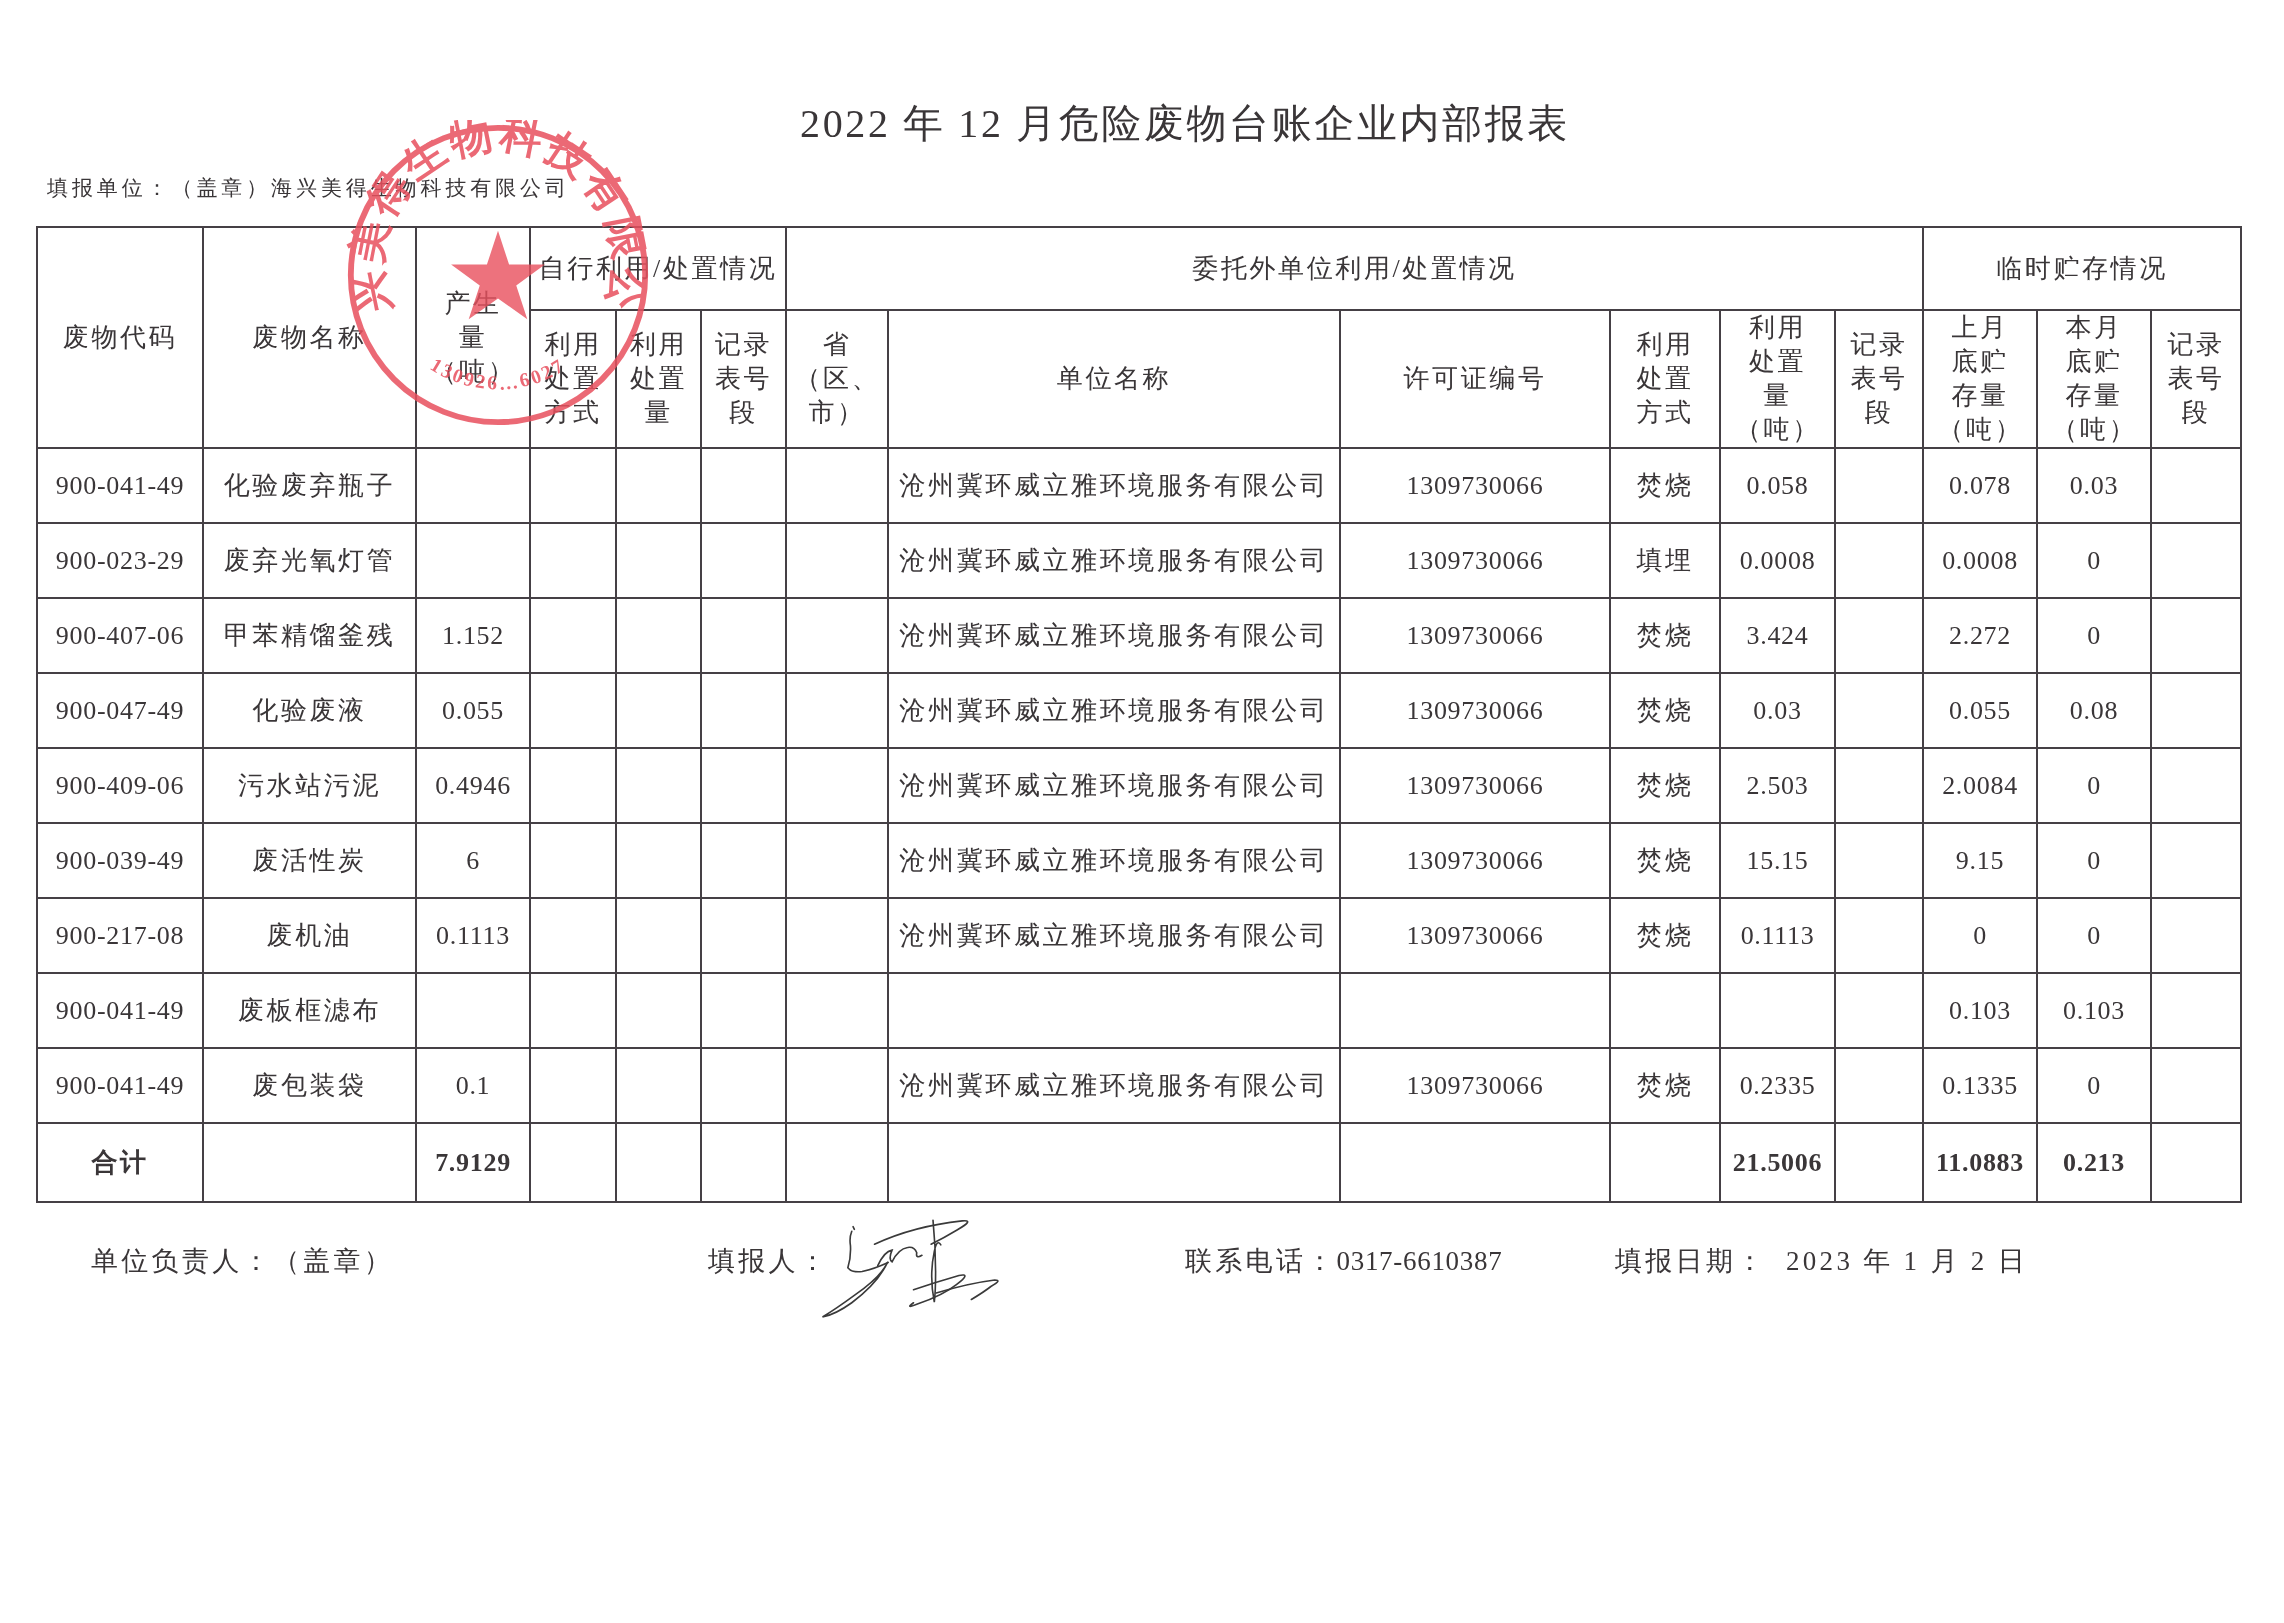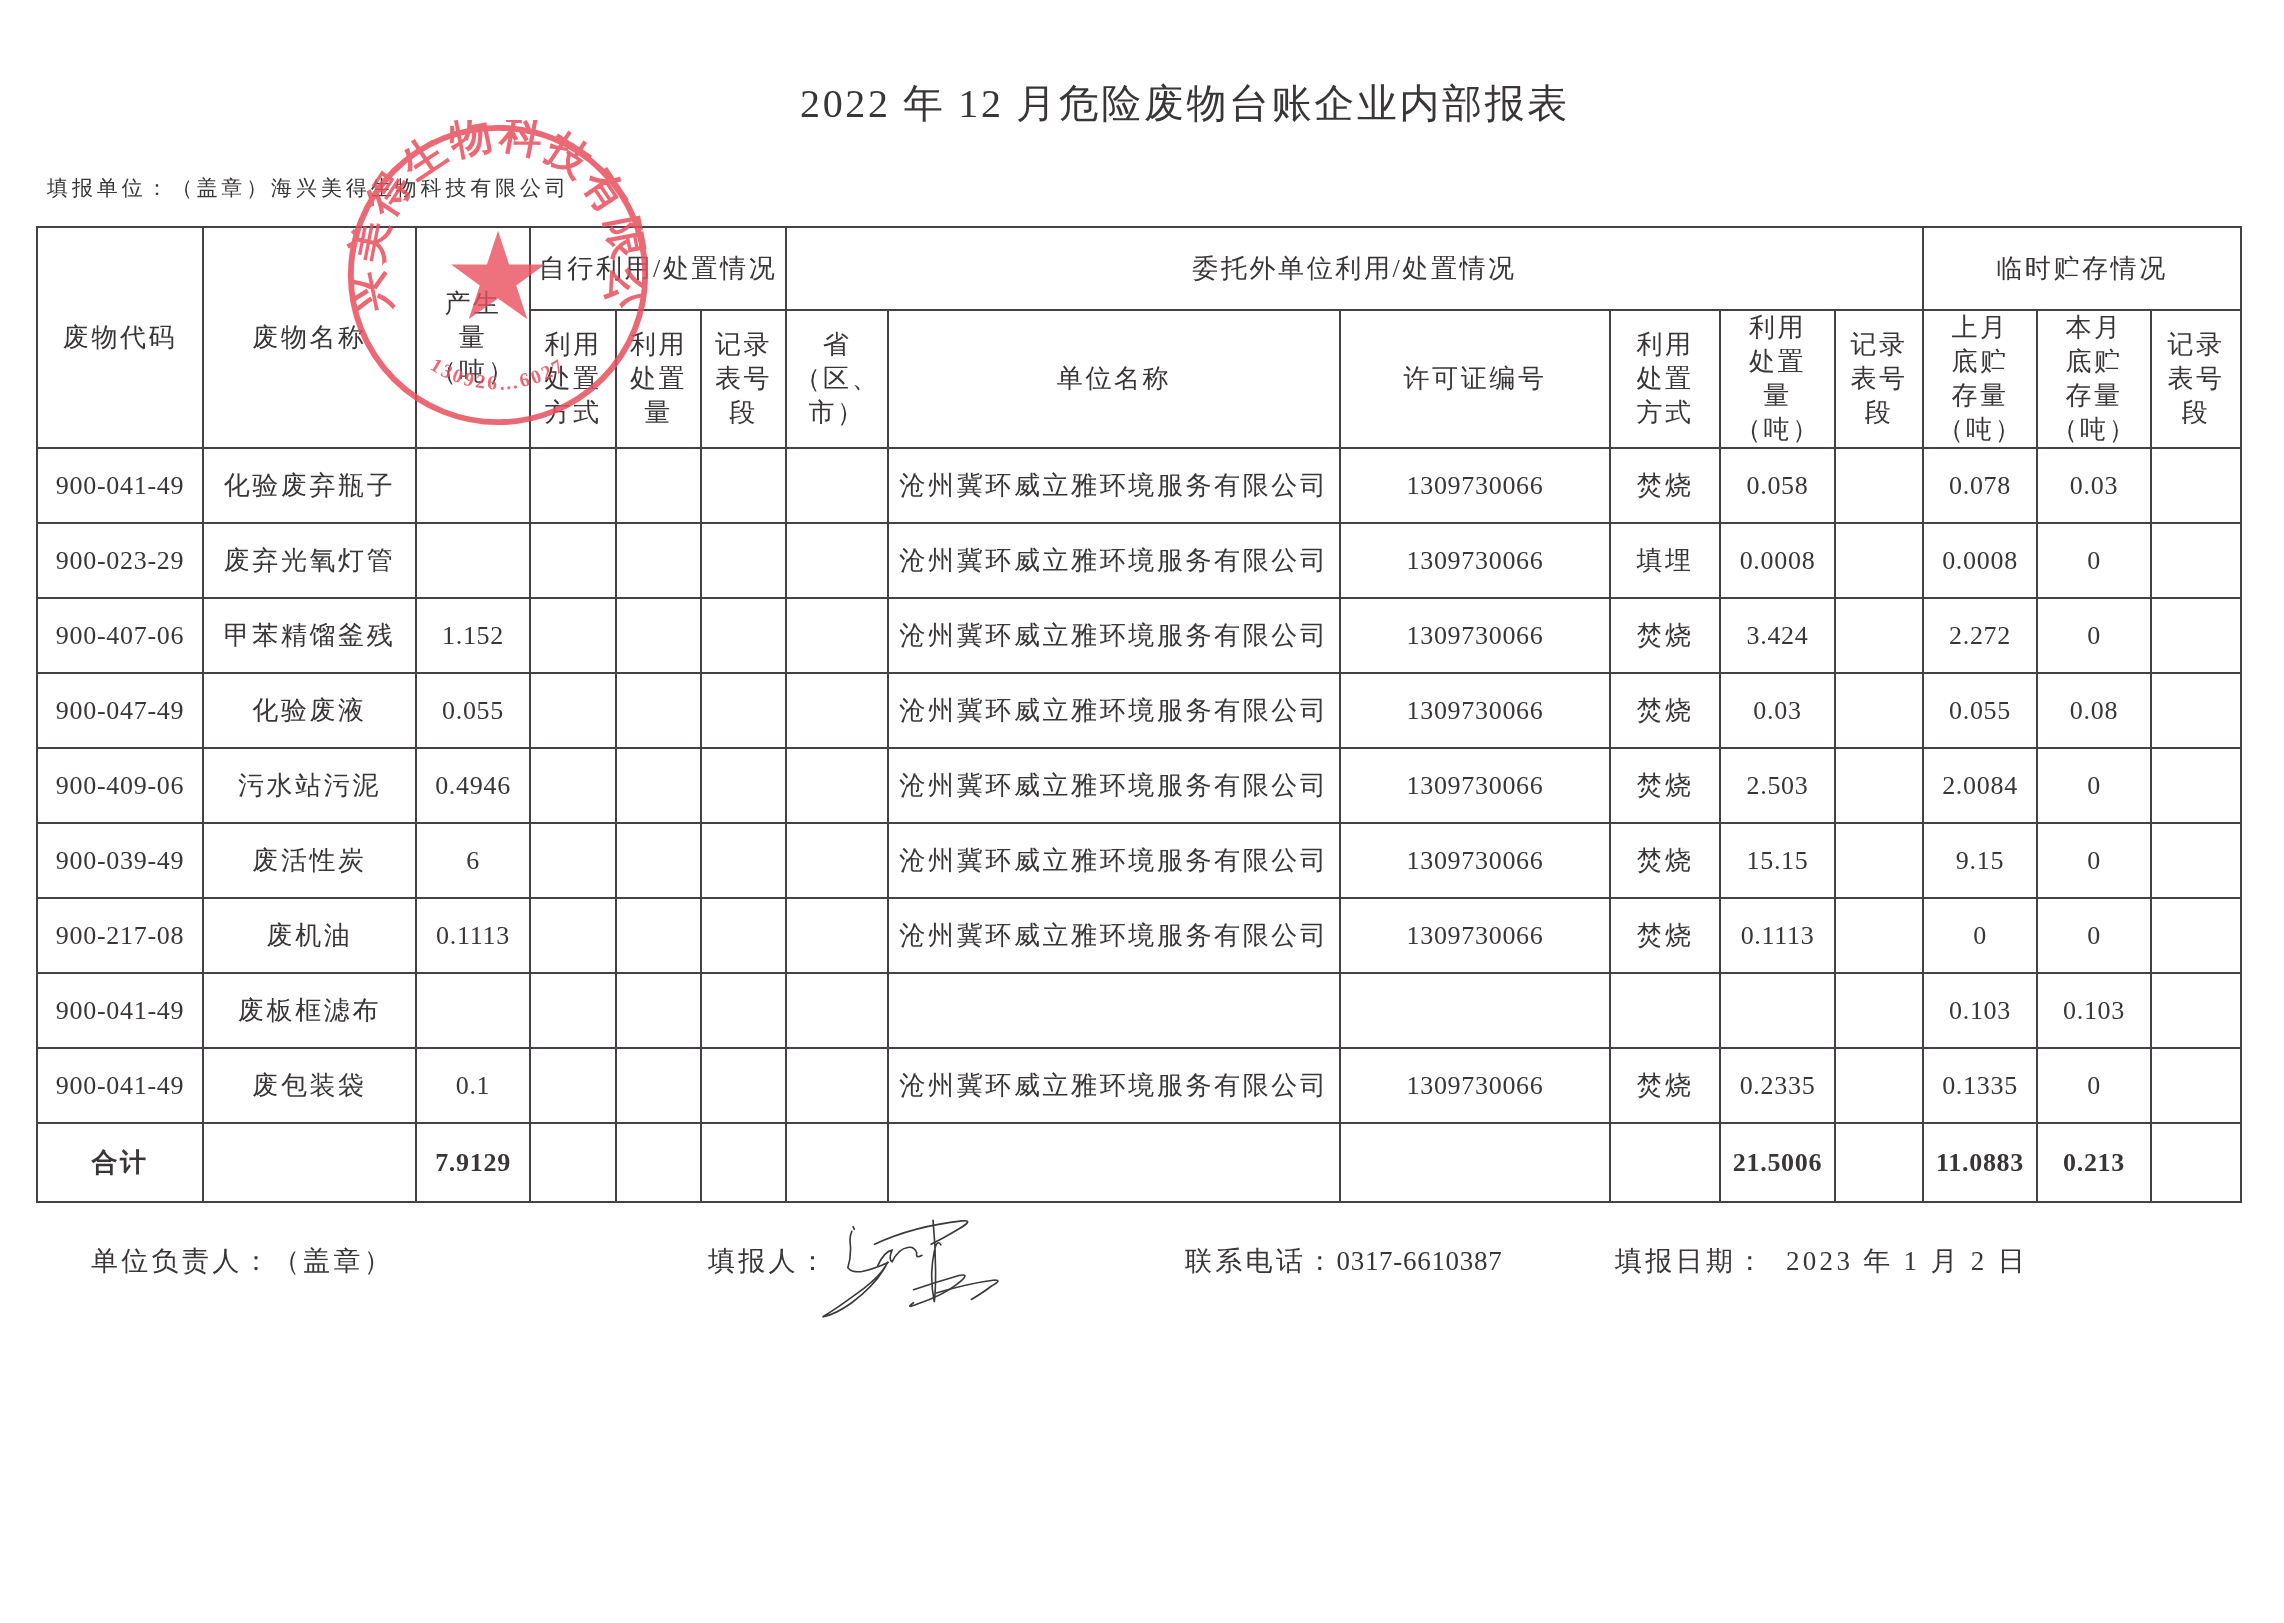--- a/index.html
+++ b/index.html
@@ -2,21 +2,21 @@
 <html style="font-size:10.4px"><head>
 <meta charset="utf-8">
 <style>
   html, body { margin: 0; padding: 0; }
   body {
     width: 2284px; height: 1623px; position: relative; overflow: hidden;
     background: #ffffff; color: #3a3638;
     font-family: "Liberation Serif", "DejaVu Serif", serif;
   }
   .title {
-    position: absolute; left: 0; width: 2284px; top: 78px;
+    position: absolute; left: 0; width: 2284px; top: 98px;
     text-align: center; font-size: 40px; letter-spacing: 2.6px; line-height: 52px;
     padding-left: 86px; box-sizing: border-box;
   }
   .unit-line {
     position: absolute; left: 47px; top: 170px; font-size: 21px; line-height: 36px; letter-spacing: 3.9px;
   }
   table.ledger {
     position: absolute; left: 36px; top: 226px;
     border-collapse: collapse; table-layout: fixed; width: 2205px;
   }

